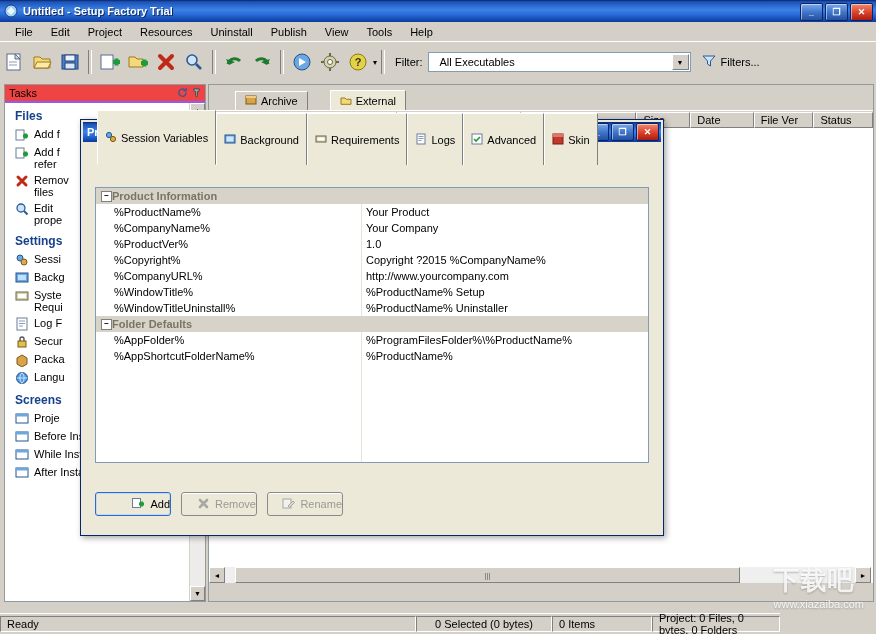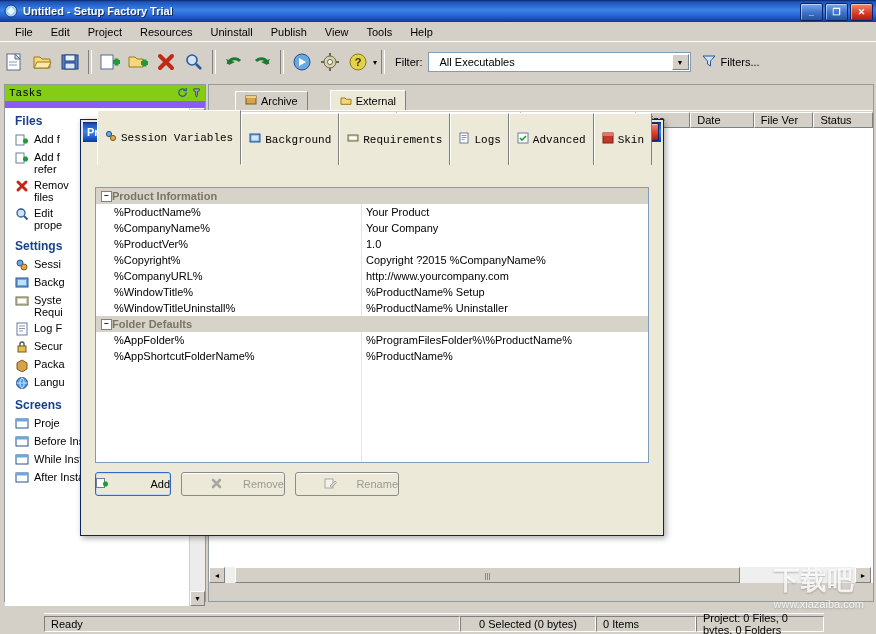--- a/index.html
+++ b/index.html
@@ -57,23 +57,23 @@
     display:flex;align-items:center;justify-content:center;font-size:7px;
   }
   .filters-btn{display:flex;align-items:center;font-size:11px;margin-left:10px;}
 
   
   .tasks-panel{
     position:absolute;left:4px;top:84px;width:200px;height:516px;
     background:#fff;border:1px solid #919b9c;
   }
   .tasks-hdr{
-    height:16px;background:#84cc16;border-bottom:7px solid #8b5cf6;
+    height:16px;background:#ef4444;border-bottom:2px solid #8b5cf6;
     display:flex;align-items:center;font-size:11px;padding-left:4px;
-    font-weight:normal;color:#000;position:relative;font-family:Liberation Mono, monospace;
+    font-weight:normal;color:#000;position:relative;
   }
   .tasks-hdr .hdr-ico{position:absolute;right:3px;top:2px;display:flex;gap:3px;}
   .tp-body{position:relative;height:498px;overflow:hidden;background:#fff;}
   .tp-section{font-weight:bold;font-size:12px;color:#15428b;padding:6px 0 3px 10px;}
   .tp-item{display:flex;align-items:flex-start;padding:2px 0 2px 10px;font-size:11px;color:#000;}
   .tp-item .ti-ico{width:14px;height:14px;margin-right:5px;flex:0 0 14px;position:relative;}
   .tp-item .ti-label{line-height:12px;}
   .tp-scroll{position:absolute;right:0;top:0;width:15px;height:498px;background:#eeeceb;border-left:1px solid #d4d0c8;}
   .tp-scroll .arrow{width:15px;height:15px;background:#d4d0c8;border:1px solid #fff;border-right-color:#808080;border-bottom-color:#808080;display:flex;align-items:center;justify-content:center;font-size:7px;box-sizing:border-box;}
   .tp-scroll .arrow.bot{position:absolute;bottom:0;left:0;}
@@ -106,21 +106,21 @@
     position:absolute;left:0;bottom:0;width:662px;height:16px;background:#d4d0c8;
     display:flex;align-items:center;
   }
   .hscroll .arrow{width:16px;height:16px;background:#d4d0c8;border:1px solid #fff;border-right-color:#808080;border-bottom-color:#808080;display:flex;align-items:center;justify-content:center;font-size:7px;box-sizing:border-box;}
   .hscroll .track{flex:1;background:#efefef;height:16px;position:relative;}
   .hscroll .thumb{position:absolute;left:10px;top:0;width:505px;height:16px;background:#d4d0c8;border:1px solid #fff;border-right-color:#808080;border-bottom-color:#808080;box-sizing:border-box;display:flex;align-items:center;justify-content:center;font-size:8px;color:#666;}
 
   
   .statusbar{
     position:absolute;left:0;bottom:0;width:780px;height:20px;background:#d4d0c8;
-    border-top:1px solid #fff;display:flex;align-items:center;font-size:11px;margin-left:44px;
+    border-top:1px solid #fff;display:flex;align-items:center;font-size:11px;
   }
   .sb-cell{height:16px;display:flex;align-items:center;padding:0 6px;border:1px solid #808080;border-right-color:#fff;border-bottom-color:#fff;box-sizing:border-box;}
 
   
   .dialog{
     position:absolute;left:80px;top:119px;width:582px;height:415px;
     background:#ece9d8;border:1px solid #0a246a;
     box-shadow:2px 2px 6px rgba(0,0,0,.35);
   }
   .dlg-title{
@@ -129,21 +129,21 @@
     display:flex;align-items:center;color:#fff;font-size:11px;font-weight:bold;
     padding-left:4px;position:relative;
   }
   .dlg-btns{position:absolute;right:2px;top:1px;display:flex;gap:2px;}
   .dlg-body{position:absolute;left:0;top:22px;width:582px;height:393px;}
 
   .dlg-tabs{display:flex;align-items:flex-end;padding-left:16px;height:22px;}
   .dtab{
     height:19px;padding:16px 7px;display:flex;align-items:center;gap:4px;font-size:11px;
     background:#ece9d8;border:1px solid #fff;border-bottom:none;border-right-color:#808080;
-    position:relative;top:1px;font-family:Liberation Mono, monospace;
+    position:relative;top:1px;
   }
   .dtab.active{background:#ece9d8;font-weight:normal;height:21px;z-index:2;border-bottom:1px solid #ece9d8;}
   .dtab span.tl{line-height:12px;}
 
   .grid-wrap{
     position:absolute;left:14px;top:45px;width:552px;height:274px;
     background:#fff;border:1px solid #7f9db9;overflow:hidden;
   }
   .grid-row{display:flex;height:16px;align-items:center;font-size:11px;font-family:"Liberation Sans",sans-serif;}
   .grid-row .c1{width:266px;padding-left:18px;box-sizing:border-box;overflow:hidden;white-space:nowrap;}
@@ -153,25 +153,26 @@
   .grp-toggle{
     position:absolute;left:5px;width:9px;height:9px;border:1px solid #808080;background:#fff;
     display:flex;align-items:center;justify-content:center;font-size:8px;line-height:8px;color:#000;
   }
   .grid-row.group{position:relative;}
   .sep-v{position:absolute;left:265px;top:0;width:1px;height:274px;background:#e6e3da;}
 
   .dlg-actionrow{position:absolute;left:14px;top:330px;display:flex;gap:10px;}
   .btn{
     height:22px;min-width:74px;background:#ece9d8;border:1px solid #8a8a8a;border-radius:3px;
-    display:flex;align-items:center;justify-content:space-between;gap:5px;font-size:11px;color:#000;
+    display:flex;align-items:center;justify-content:flex-end;gap:5px;font-size:11px;color:#000;
     box-shadow:inset 0 1px 0 #fff;
+    margin-top:20px;
   }
   .btn.focused{border:1px solid #316ac5;box-shadow:inset 0 0 0 1px #c4d9f5, inset 0 1px 0 #fff;}
-  .btn.disabled{color:#9a9a94;padding-left:28px;}
+  .btn.disabled{color:#9a9a94;}
 
   .dlg-footer{position:absolute;right:14px;bottom:16px;display:flex;gap:12px;}
   .btn-wide{width:82px;height:23px;}
 
   .wm{
     position:absolute;right:12px;bottom:24px;font-size:26px;font-weight:bold;
     color:rgba(255,255,255,.85);text-shadow:0 1px 2px rgba(0,0,0,.25);
     letter-spacing:1px;
   }
   .wm .sm{font-size:11px;font-weight:normal;display:block;text-align:center;letter-spacing:0;}

